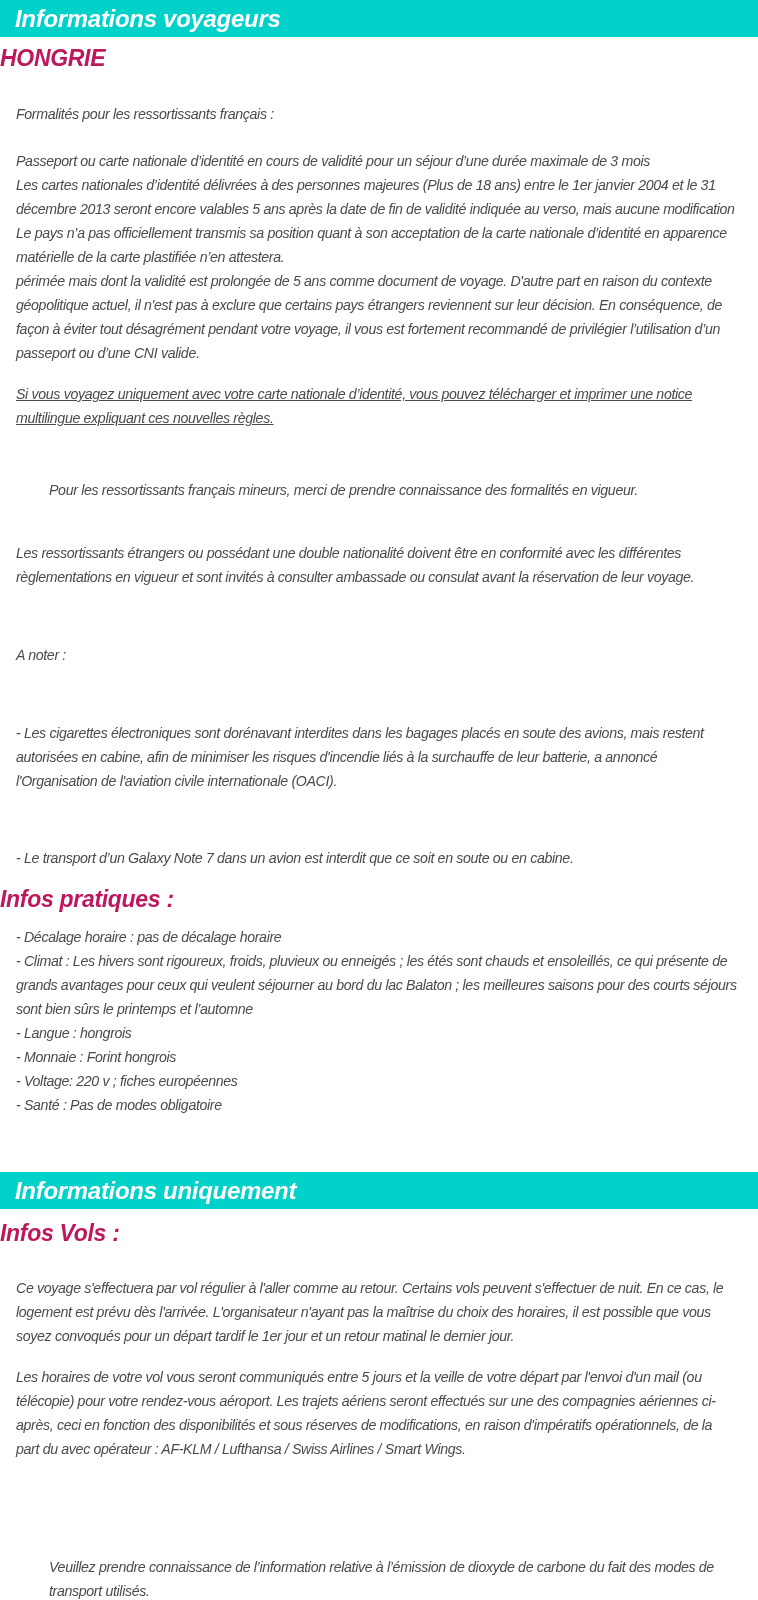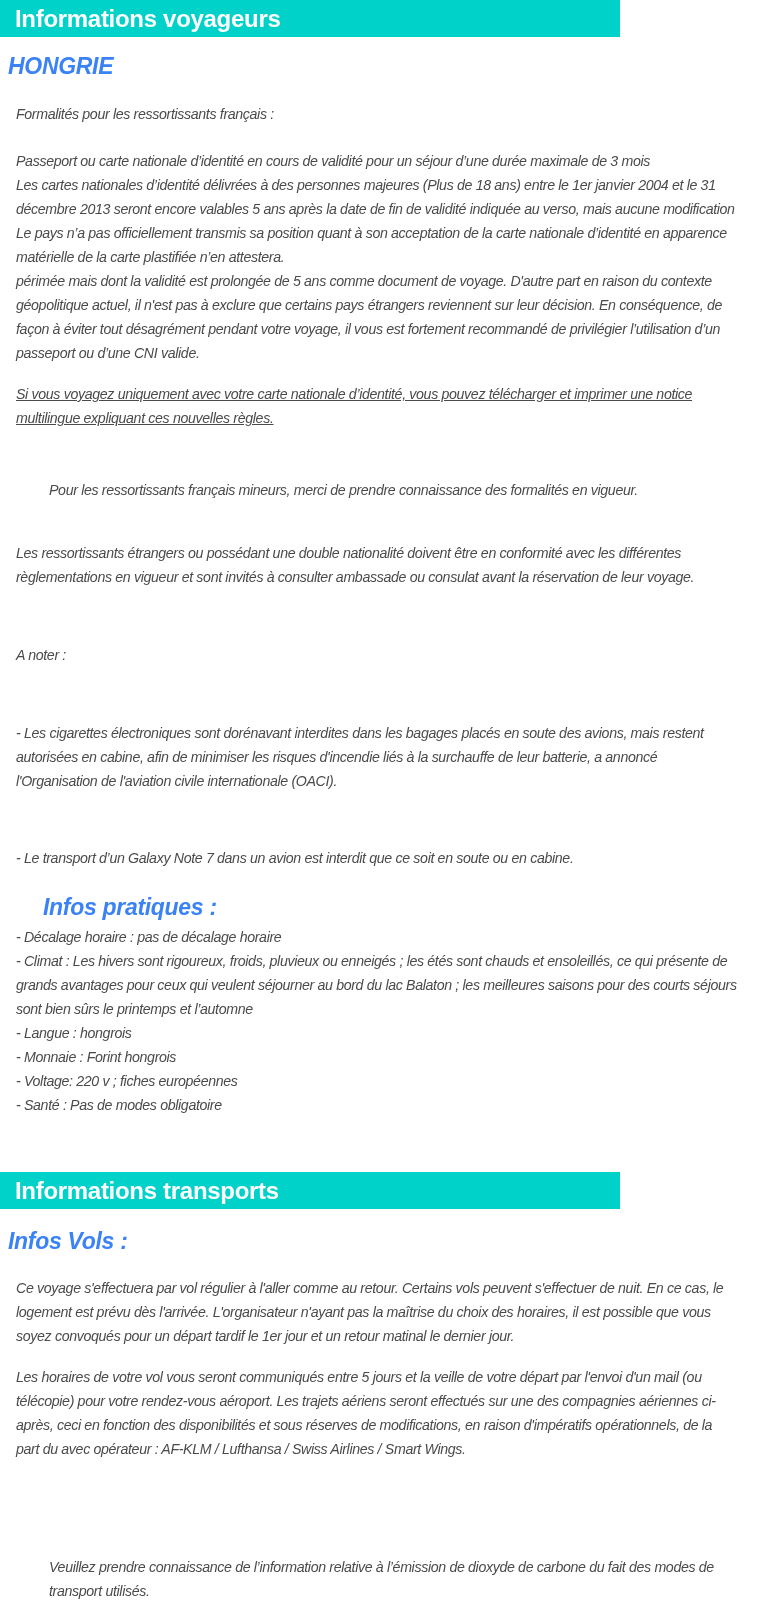--- a/index.html
+++ b/index.html
@@ -7,40 +7,41 @@
     width: 758px;
     height: 1600px;
     overflow: hidden;
     position: relative;
     font-family: "Liberation Sans", "DejaVu Sans", sans-serif;
     color: #4a4a4a;
   }
   .band {
     position: absolute;
     left: 0;
-    width: 620px;
+    width: 758px;
     height: 37px;
     background: #00d1c9;
     color: #ffffff;
+    font-style: italic;
     font-weight: bold;
     font-size: 24px;
     line-height: 37px;
     padding-left: 15px;
     box-sizing: border-box;
     letter-spacing: -0.3px;
   }
   .h-pink {
     position: absolute;
     left: 0;
-    color: #3b82f6;
+    color: #be185d;
     font-style: italic;
     font-weight: bold;
     font-size: 23px;
     line-height: 30px;
-    margin: 8px;
+    margin: 0;
     letter-spacing: -0.3px;
   }
   .p {
     position: absolute;
     left: 0;
     width: 758px;
     margin: 16px;
     font-style: italic;
     font-size: 14.2px;
     line-height: 24px;
@@ -86,34 +87,34 @@
 <p class="p" style="top:627px;">A noter :</p>
 
 <p class="p" style="top:705px;">
   <span class="line">- Les cigarettes électroniques sont dorénavant interdites dans les bagages placés en soute des avions, mais restent</span>
   <span class="line">autorisées en cabine, afin de minimiser les risques d'incendie liés à la surchauffe de leur batterie, a annoncé</span>
   <span class="line">l'Organisation de l'aviation civile internationale (OACI).</span>
 </p>
 
 <p class="p" style="top:830px;">- Le transport d’un Galaxy Note 7 dans un avion est interdit que ce soit en soute ou en cabine.</p>
 
-<h2 class="h-pink" style="top:884px;padding-left:35px;">Infos pratiques :</h2>
+<h2 class="h-pink" style="top:884px;">Infos pratiques :</h2>
 
 <p class="p" style="top:909px;">
   <span class="line">- Décalage horaire : pas de décalage horaire</span>
   <span class="line">- Climat : Les hivers sont rigoureux, froids, pluvieux ou enneigés ; les étés sont chauds et ensoleillés, ce qui présente de</span>
   <span class="line">grands avantages pour ceux qui veulent séjourner au bord du lac Balaton ; les meilleures saisons pour des courts séjours</span>
   <span class="line">sont bien sûrs le printemps et l’automne</span>
   <span class="line">- Langue : hongrois</span>
   <span class="line">- Monnaie :  Forint hongrois</span>
   <span class="line">- Voltage:  220 v ; fiches européennes</span>
   <span class="line">- Santé : Pas de modes obligatoire</span>
 </p>
 
-<div class="band" style="top:1172px;">Informations transports</div>
+<div class="band" style="top:1172px;">Informations uniquement</div>
 
 <h2 class="h-pink" style="top:1218px;">Infos Vols :</h2>
 
 <p class="p" style="top:1260px;">
   <span class="line">Ce voyage s'effectuera par vol régulier à l'aller comme au retour. Certains vols peuvent s'effectuer de nuit. En ce cas, le</span>
   <span class="line">logement est prévu dès l'arrivée. L'organisateur n'ayant pas la maîtrise du choix des horaires, il est possible que vous</span>
   <span class="line">soyez convoqués pour un départ tardif le 1er jour et un retour matinal le dernier jour.</span>
 </p>
 
 <p class="p" style="top:1349px;">

